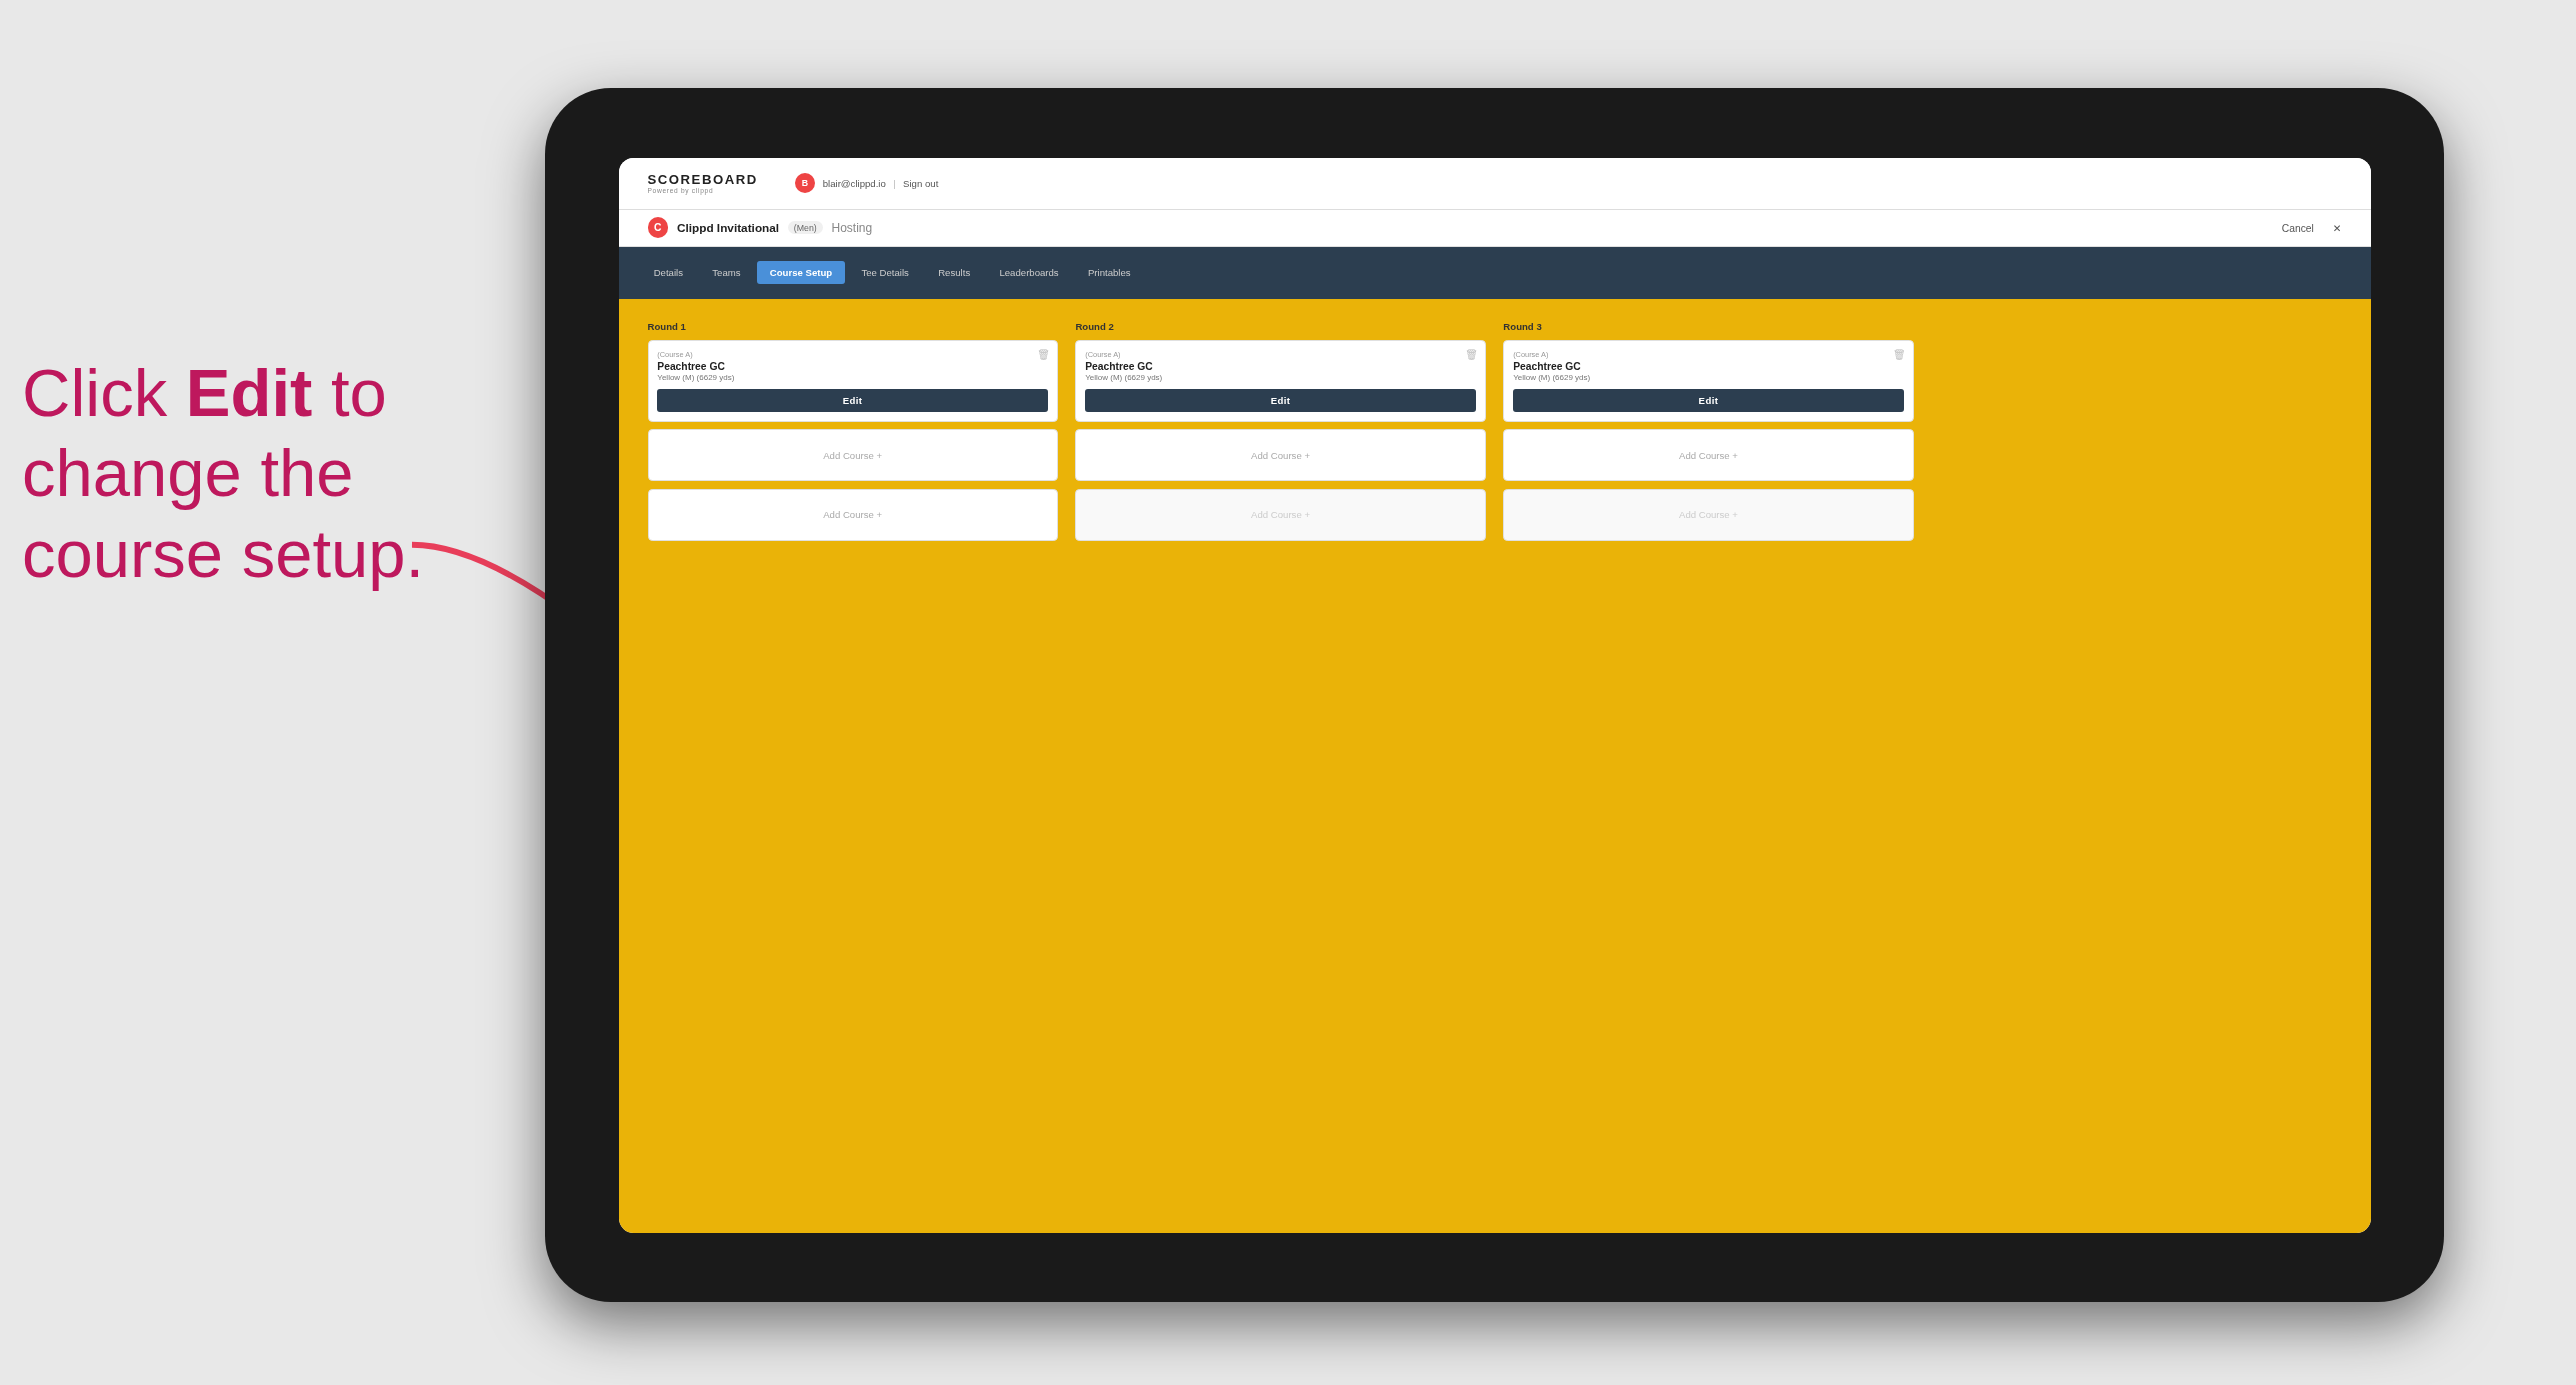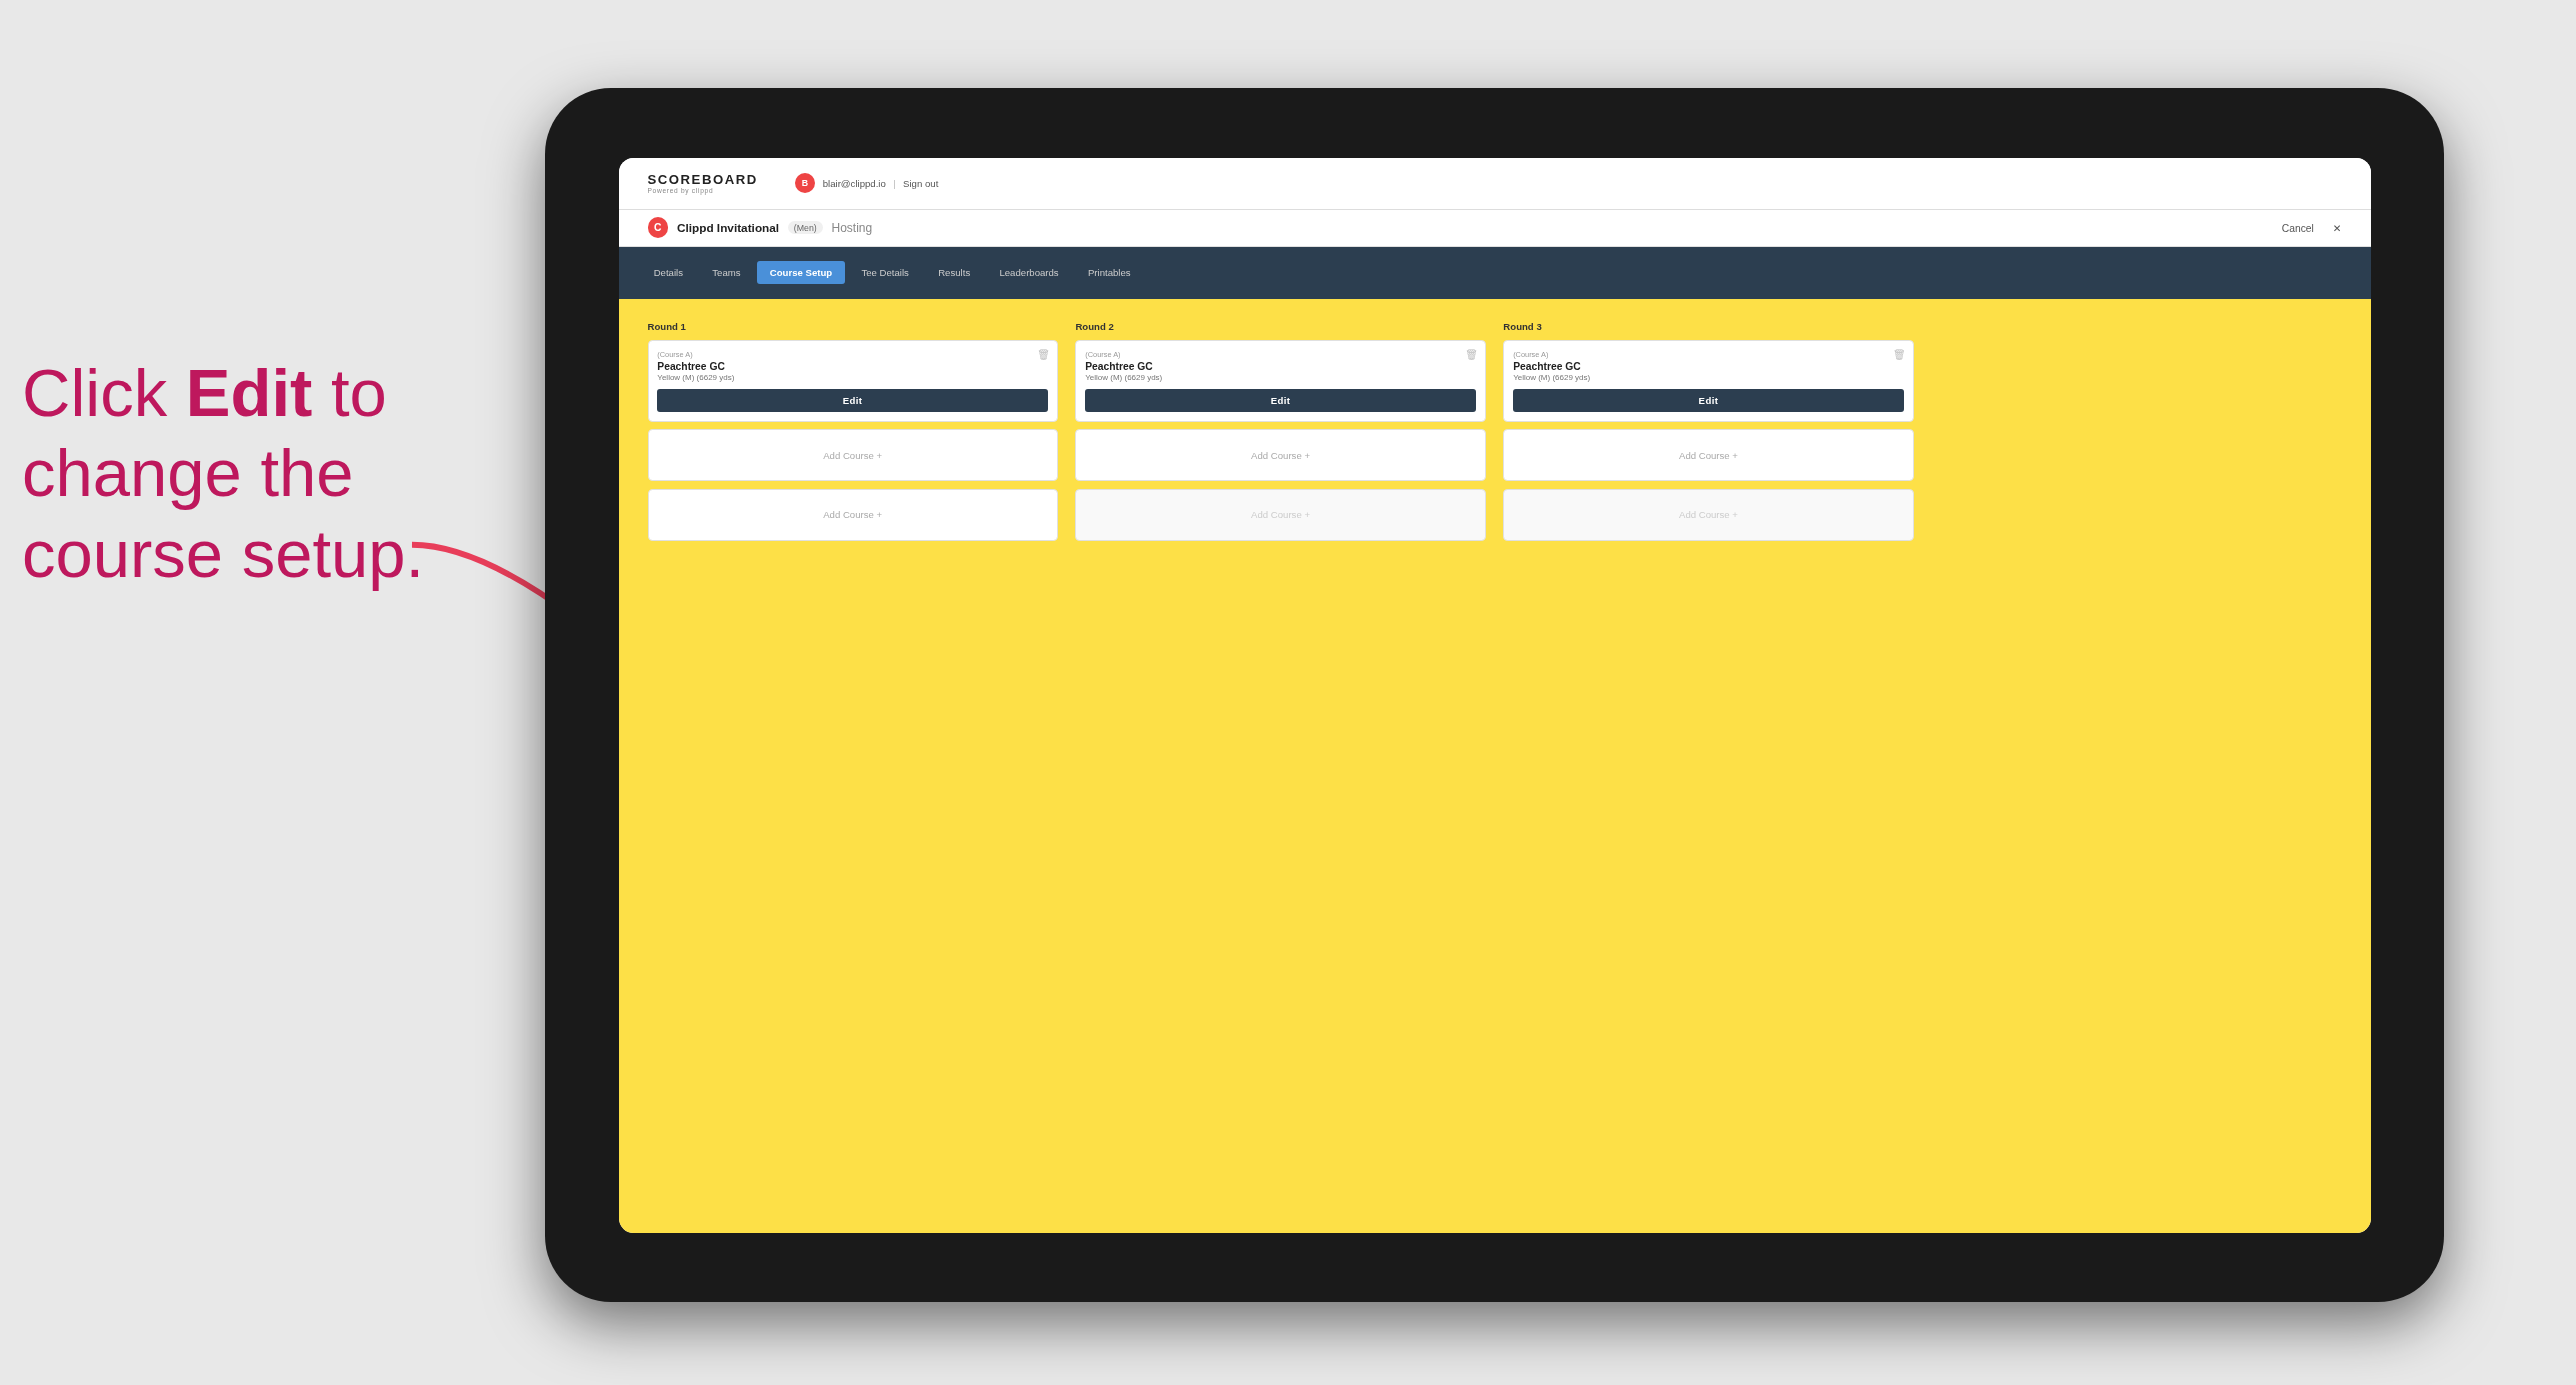--- a/index.html
+++ b/index.html
@@ -193,21 +193,21 @@
     }
     .sub-nav-tab.active {
       background: #4a90d9;
       color: #fff;
       font-weight: 600;
     }
 
     
     .main-content {
       flex: 1;
-      background: #fde047;
+      background: #eab308;
       padding: 22px 29px;
       overflow-y: auto;
     }
 
     .rounds-container {
       display: flex;
       gap: 17.7px;
       align-items: flex-start;
     }
 

